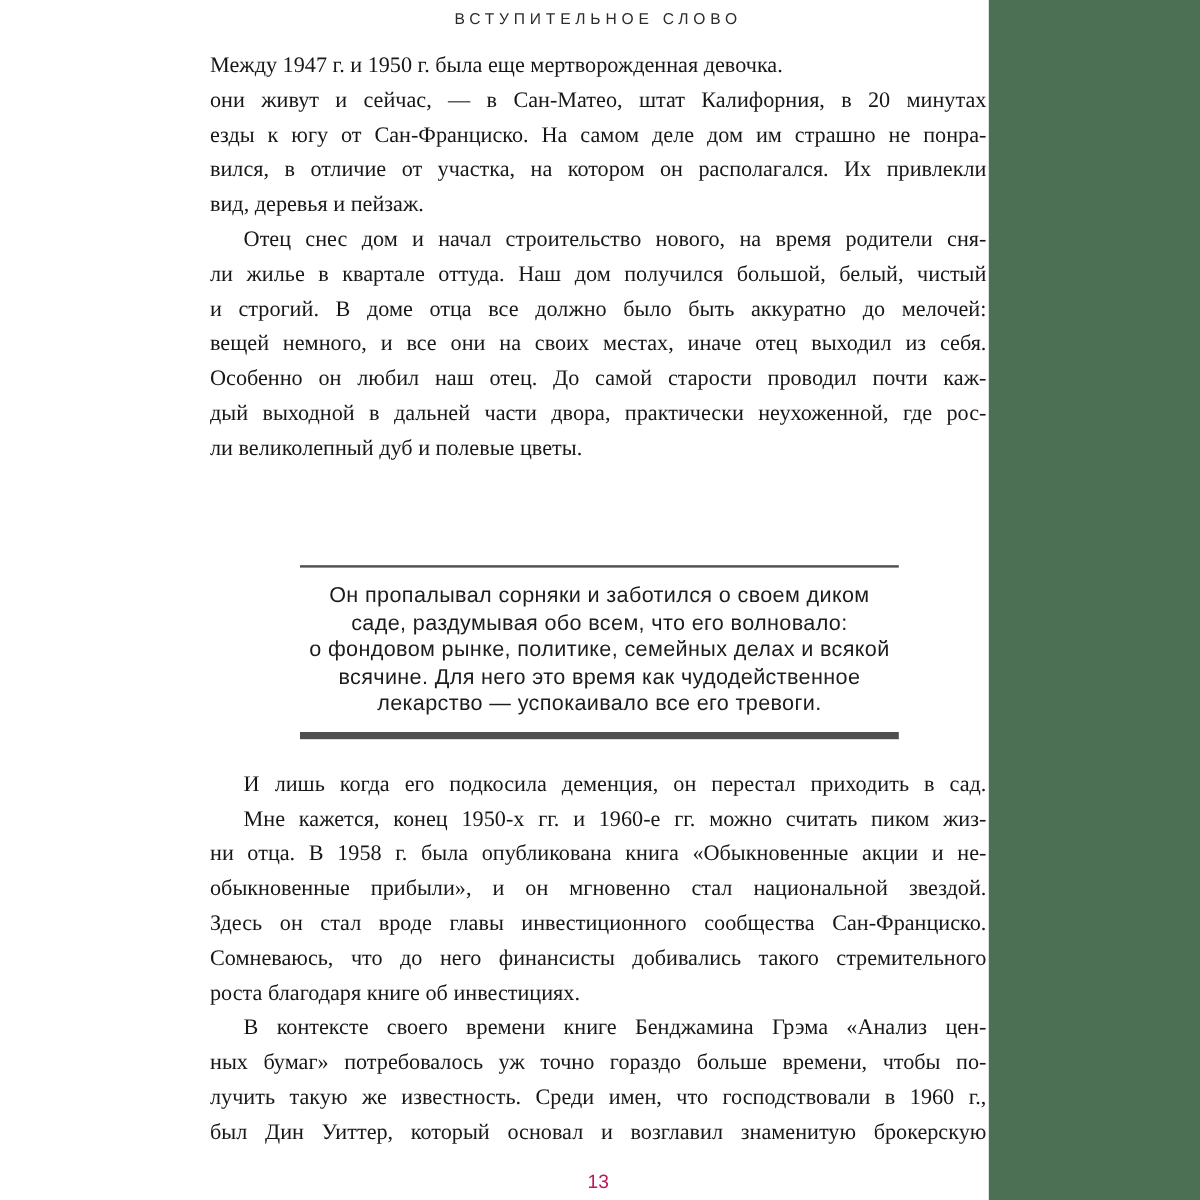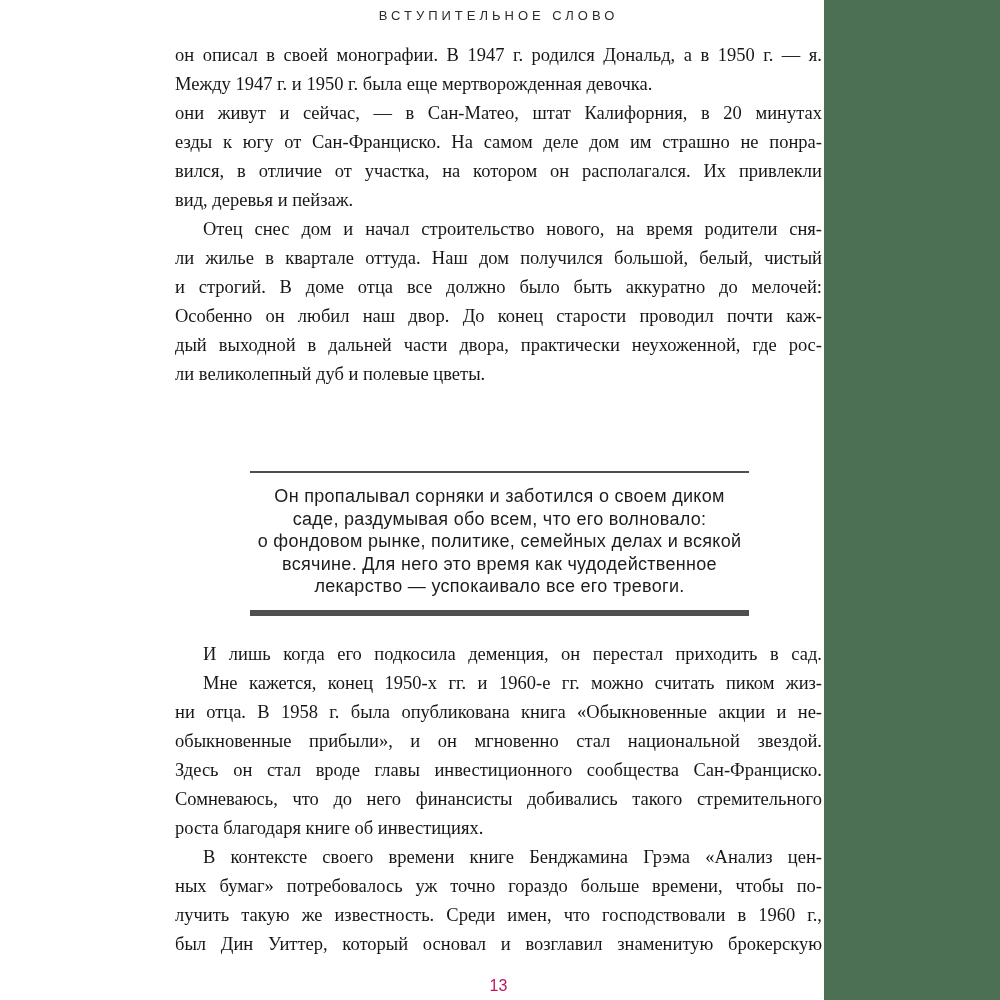--- a/index.html
+++ b/index.html
@@ -57,34 +57,34 @@
 </style>
 </head>
 <body>
 
 <div class="page" style="background: rgb(255, 255, 255);">
   <div class="reader-bg-panel" style="background: rgb(75, 112, 84);"></div>
   <div class="chapter-header">ВСТУПИТЕЛЬНОЕ СЛОВО</div>
   <div class="text-column" style="color: rgb(23, 23, 23);">
     <div class="block block-top">
         <div class="paragraph">
-          <div class="line">он описал в своей монографии. В 1947 г. родился Дональд, а в 1950 г. — я.</div>
           <div class="line line-last">Между 1947 г. и 1950 г. была еще мертворожденная девочка.</div>
         </div>
         <div class="paragraph">
           <div class="line">они живут и сейчас, — в Сан-Матео, штат Калифорния, в 20 минутах</div>
           <div class="line">езды к югу от Сан-Франциско. На самом деле дом им страшно не понра-</div>
           <div class="line">вился, в отличие от участка, на котором он располагался. Их привлекли</div>
           <div class="line line-last">вид, деревья и пейзаж.</div>
         </div>
         <div class="paragraph">
           <div class="line line-indent">Отец снес дом и начал строительство нового, на время родители сня-</div>
           <div class="line">ли жилье в квартале оттуда. Наш дом получился большой, белый, чистый</div>
           <div class="line">и строгий. В доме отца все должно было быть аккуратно до мелочей:</div>
-          <div class="line">Особенно он любил наш двор. До конец старости проводил почти каж-</div>
+          <div class="line">вещей немного, и все они на своих местах, иначе отец выходил из себя.</div>
+          <div class="line">Особенно он любил наш отец. До самой старости проводил почти каж-</div>
           <div class="line">дый выходной в дальней части двора, практически неухоженной, где рос-</div>
           <div class="line line-last">ли великолепный дуб и полевые цветы.</div>
         </div>
       </div>
     <div class="pull-quote" style="border-top-color: rgb(79, 79, 79); border-bottom-color: rgb(79, 79, 79);">
         <div class="quote-line">Он пропалывал сорняки и заботился о своем диком</div>
         <div class="quote-line">саде, раздумывая обо всем, что его волновало:</div>
         <div class="quote-line">о фондовом рынке, политике, семейных делах и всякой</div>
         <div class="quote-line">всячине. Для него это время как чудодейственное</div>
         <div class="quote-line">лекарство — успокаивало все его тревоги.</div>

